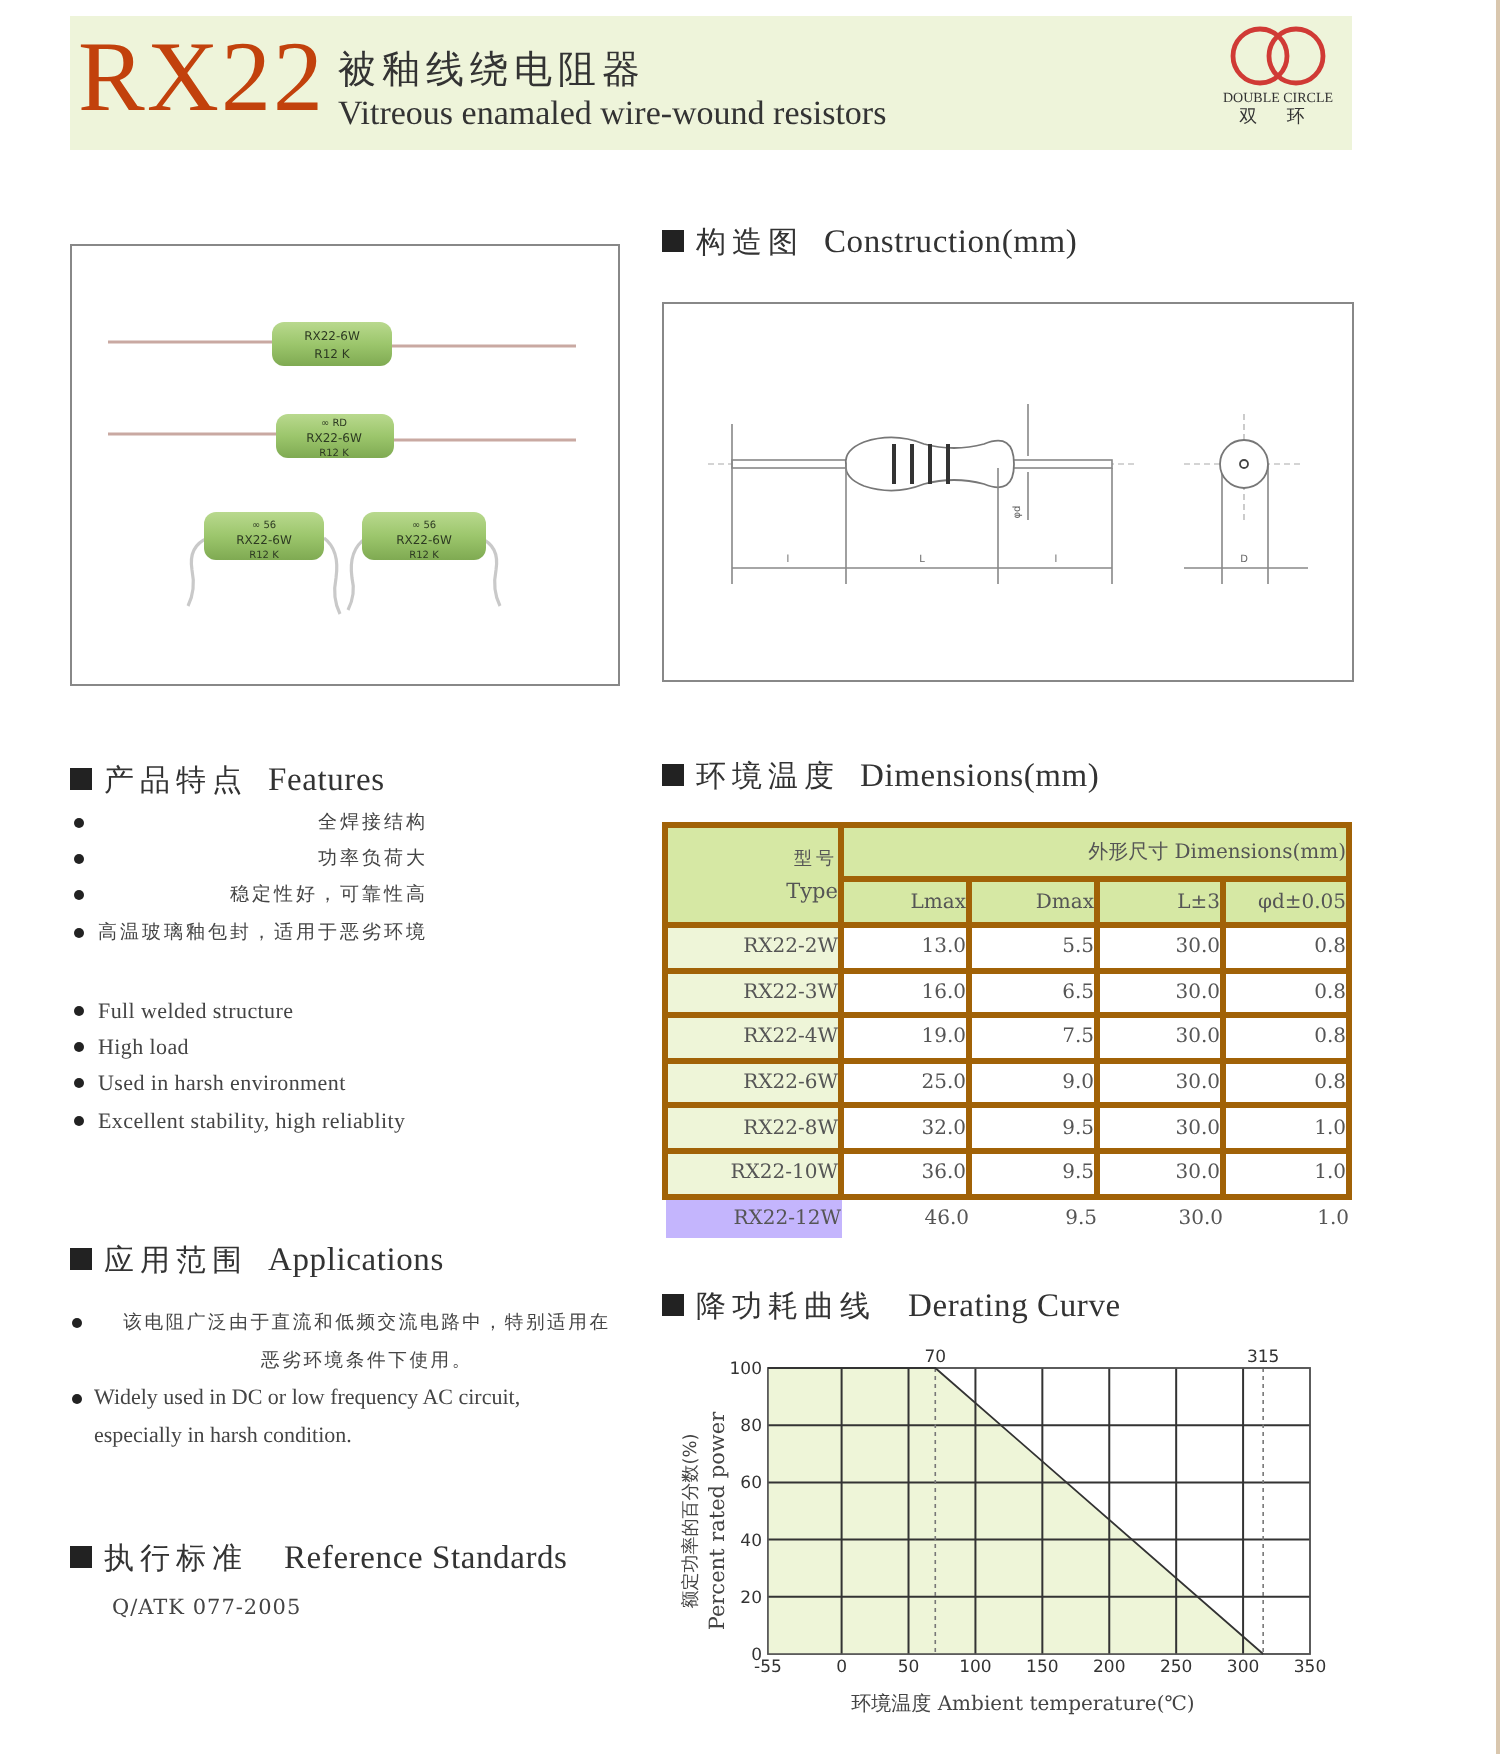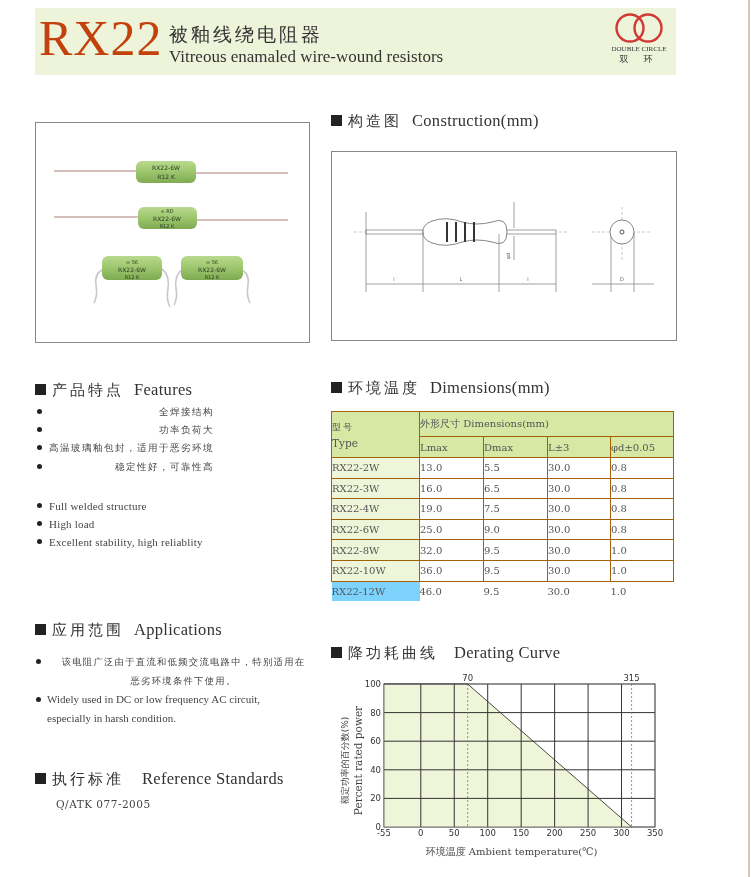--- a/index.html
+++ b/index.html
@@ -58,28 +58,28 @@
   .apps { position:absolute; left:35px; top:652px; width:285px; }
   .apps p { margin:0; position:relative; padding-left:12px; line-height:19px; color:#444; }
   .apps p.bullet::before { content:""; position:absolute; left:1px; top:7px; width:5px; height:5px; border-radius:50%; background:#222; }
   .apps .cn { font-family:"DejaVu Sans", sans-serif; font-size:9.3px; letter-spacing:1.3px;text-align:center; }
   .apps .en { font-family:"Liberation Serif", serif; font-size:11px; }
 
   .std-code { position:absolute; left:56px; top:798px; font-size:10.5px; color:#444; font-family:"DejaVu Serif", serif; letter-spacing:0.5px;text-align:center; }
 
   
   .dims { position:absolute; left:331px; top:411px; border-collapse:collapse; font-family:"DejaVu Serif", serif; font-size:10px; color:#555; }
-  .dims td, .dims th { border:1px solid #a16207; text-align:left; font-weight:normal; padding:0; }
+  .dims td, .dims th { border:3px solid #a16207; text-align:right; font-weight:normal; padding:0; }
   .dims th { background:#d6e8a4; color:#555; }
   .dims .hdr1 th { height:24px; }
   .dims .hdr2 th { height:20px; }
   .dims td { height:19.6px; background:#fff; }
   .dims td.type { background:#eef5d8; }
   .dims tr.last td { border-left:none; border-right:none; border-bottom:none; background:#fff; }
-  .dims tr.last td.type { background:#7dd3fc; }
+  .dims tr.last td.type { background:#c4b5fd; }
 
   
   .chart { position:absolute; left:335px; top:670px; }
 </style>
 </head>
 <body>
 
 <div class="edge-line"></div>
 
 <div class="banner">
@@ -192,26 +192,27 @@
     <circle cx="290" cy="80" r="2" fill="#fff" stroke="#444" stroke-width="0.9"></circle>
   </svg>
 </div>
 
 <div class="sec-title" style="left:35px; top:380px;">
   <span class="sq"></span><span class="cn">产品特点</span><span class="en">Features</span>
 </div>
 <ul class="list cn" style="left:36px; top:403px;text-align:right;">
   <li>全焊接结构</li>
   <li>功率负荷大</li>
+  <li>稳定性好，可靠性高</li>
   <li>高温玻璃釉包封，适用于恶劣环境</li>
-  <li>稳定性好，可靠性高</li>
 </ul>
 <ul class="list en" style="left:36px; top:497px;">
   <li>Full welded structure</li>
   <li>High load</li>
+  <li>Used in harsh environment</li>
   <li>Excellent stability, high reliablity</li>
 </ul>
 
 <div class="sec-title" style="left:331px; top:378px;">
   <span class="sq"></span><span class="cn">环境温度</span><span class="en">Dimensions(mm)</span>
 </div>
 <table class="dims">
   <colgroup>
     <col style="width:88px">
       <col style="width:64px">

